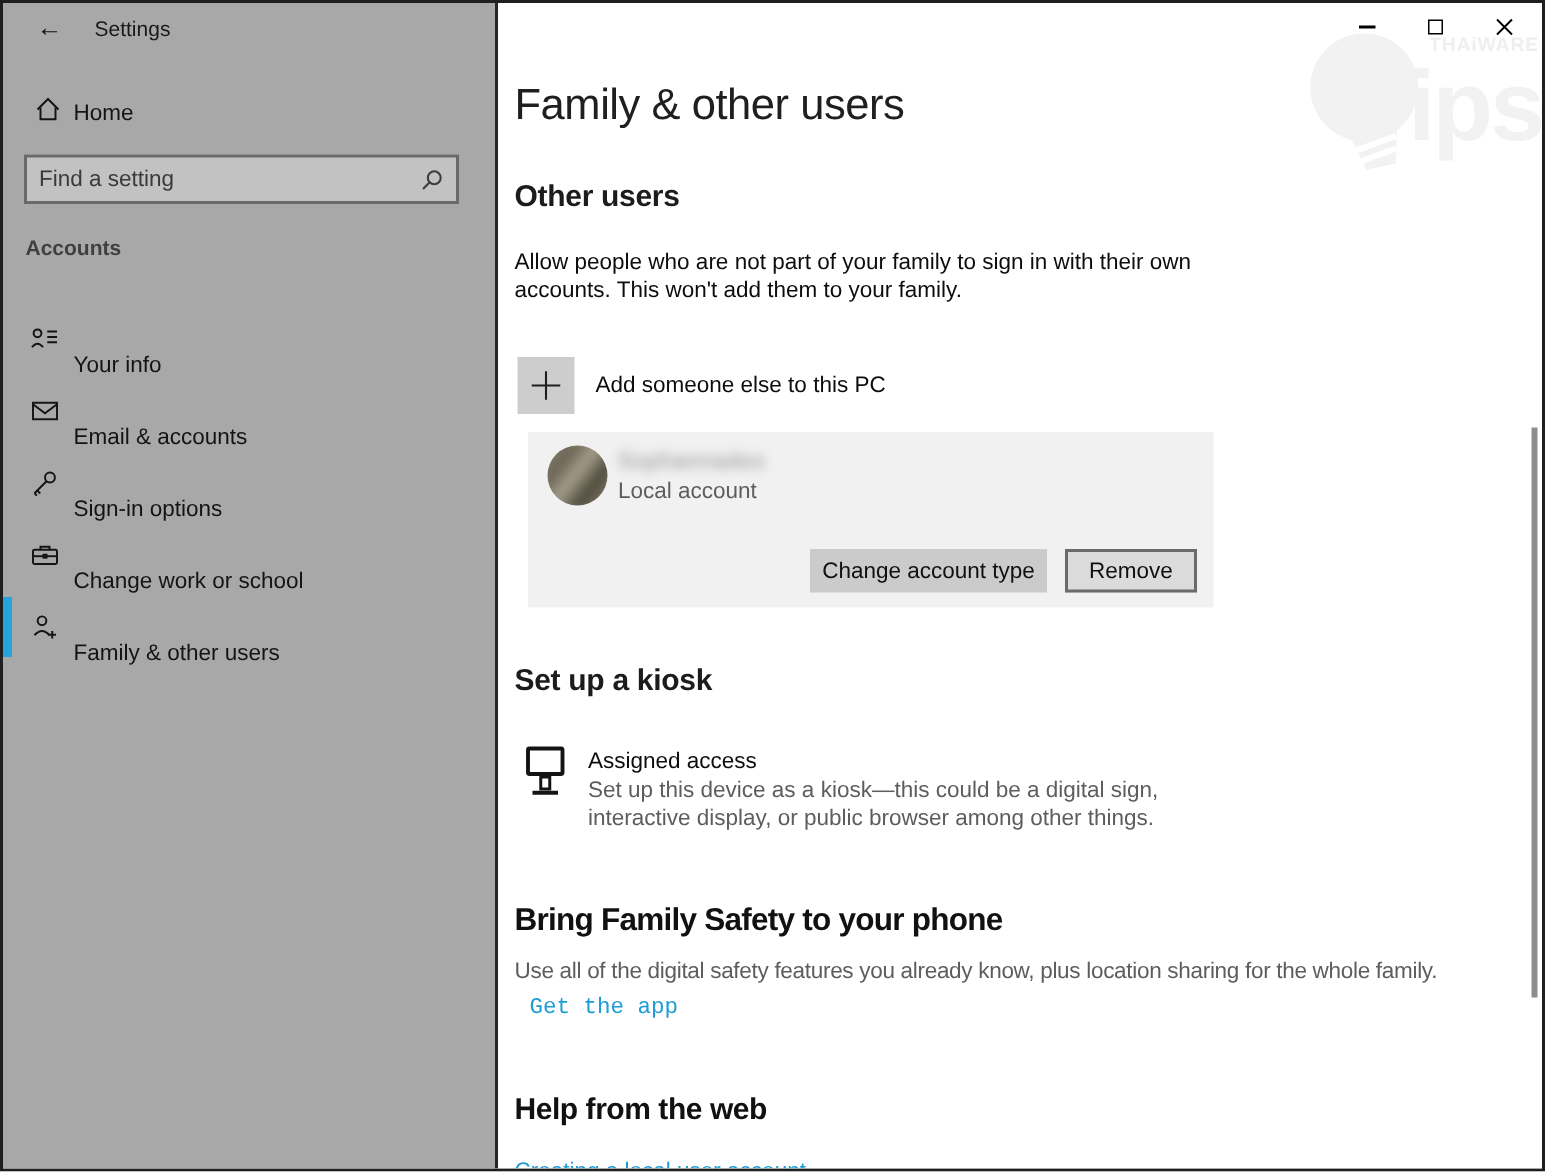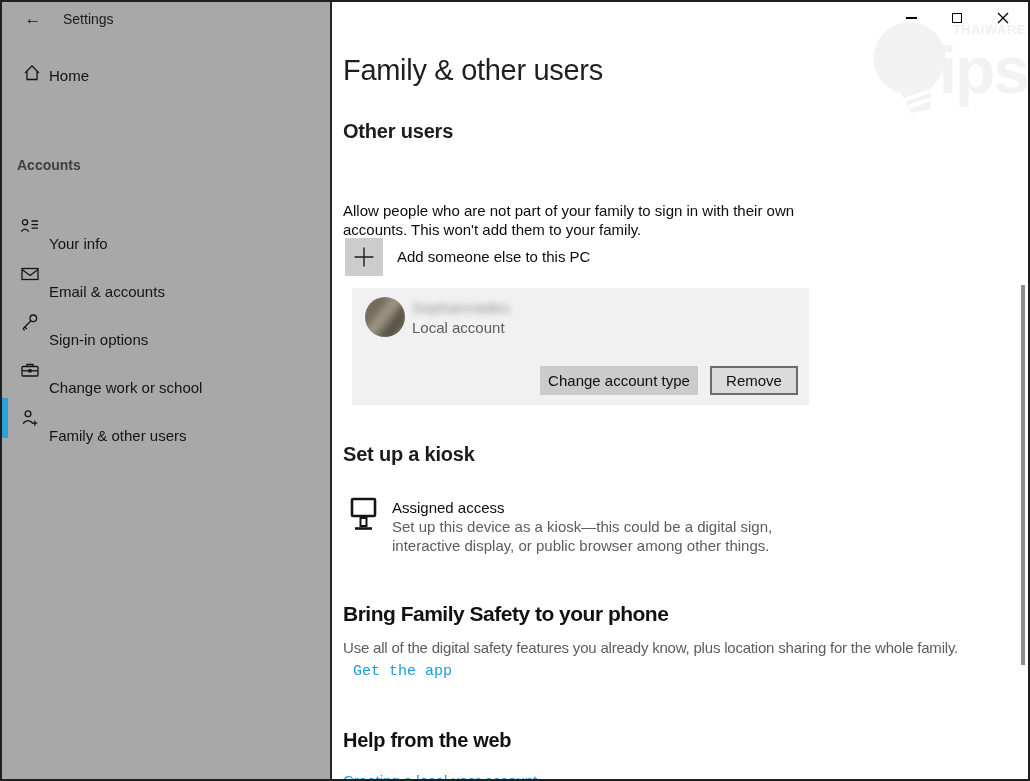--- a/index.html
+++ b/index.html
@@ -46,21 +46,21 @@
               color:#efefef; letter-spacing:0.5px; }
   .wm-tips { position:absolute; right:0px; top:18px; font-size:66px; font-weight:bold;
              color:#f2f2f2; letter-spacing:-2px; }
   .wm-bulb { position:absolute; left:0; top:6px; }
 
   .page-title { position:absolute; left:11px; top:52px; font-size:29px; font-weight:normal;
                 color:#1f1f1f; letter-spacing:-0.3px; }
   .sec-h { position:absolute; font-size:20px; color:#1c1c1c; letter-spacing:-0.2px; }
   .body-txt { font-size:15px; line-height:19px; color:#0d0d0d; }
   .gray-txt { font-size:15px; line-height:19px; color:#5d5d5d; }
-  .para { position:absolute; left:11px; top:163px; width:470px;margin-top:36px; }
+  .para { position:absolute; left:11px; top:163px; width:470px; }
 
   .add-row { position:absolute; left:13px; top:236px; width:420px; height:38px; cursor:pointer; }
   .add-sq { position:absolute; left:0; top:0; width:38px; height:38px; background:#cdcdcd;
             display:flex; align-items:center; justify-content:center; }
   .add-lbl { position:absolute; left:52px; top:10px; font-size:15px; color:#0d0d0d; }
 
   .account-card { position:absolute; left:20px; top:286px; width:457px; height:117px; background:#f1f1f1; }
   .avatar { position:absolute; left:13px; top:9px; width:40px; height:40px; border-radius:50%;
             overflow:hidden; }
   .avatar .ph { position:absolute; left:-4px; top:-4px; width:48px; height:48px; filter:blur(3px);
@@ -102,20 +102,29 @@
     <div class="home-row">
       <span class="nav-ic">
         <svg class="ic" width="20" height="20" viewBox="0 0 20 20">
           <path d="M3 10 L10 3 L17 10"></path>
             <path d="M5 8.6 V16.5 H15 V8.6"></path>
         </svg>
       </span>
       <span class="lbl">Home</span>
     </div>
 
+    <div class="searchbox">
+      <input type="text" placeholder="Find a setting" style="">
+      <span class="mag">
+        <svg width="16" height="16" viewBox="0 0 16 16" style="stroke:#3d3d3d;fill:none;stroke-width:1.4">
+          <circle cx="9.5" cy="6.5" r="4.3"></circle>
+            <path d="M6.3 9.7 L2 14"></path>
+        </svg>
+      </span>
+    </div>
 
     <div class="side-heading">Accounts</div>
 
     <div class="nav-item" style="top:200px">
       <span class="nav-ic">
         <svg class="ic" width="20" height="20" viewBox="0 0 20 20">
           <circle cx="5" cy="6.2" r="2.6"></circle>
             <path d="M1.3 15.5 q3.7-4.6 7.4 0"></path>
           <path d="M11.5 5 H18 M11.5 8.6 H18 M11.5 12.2 H18"></path>
         </svg>

